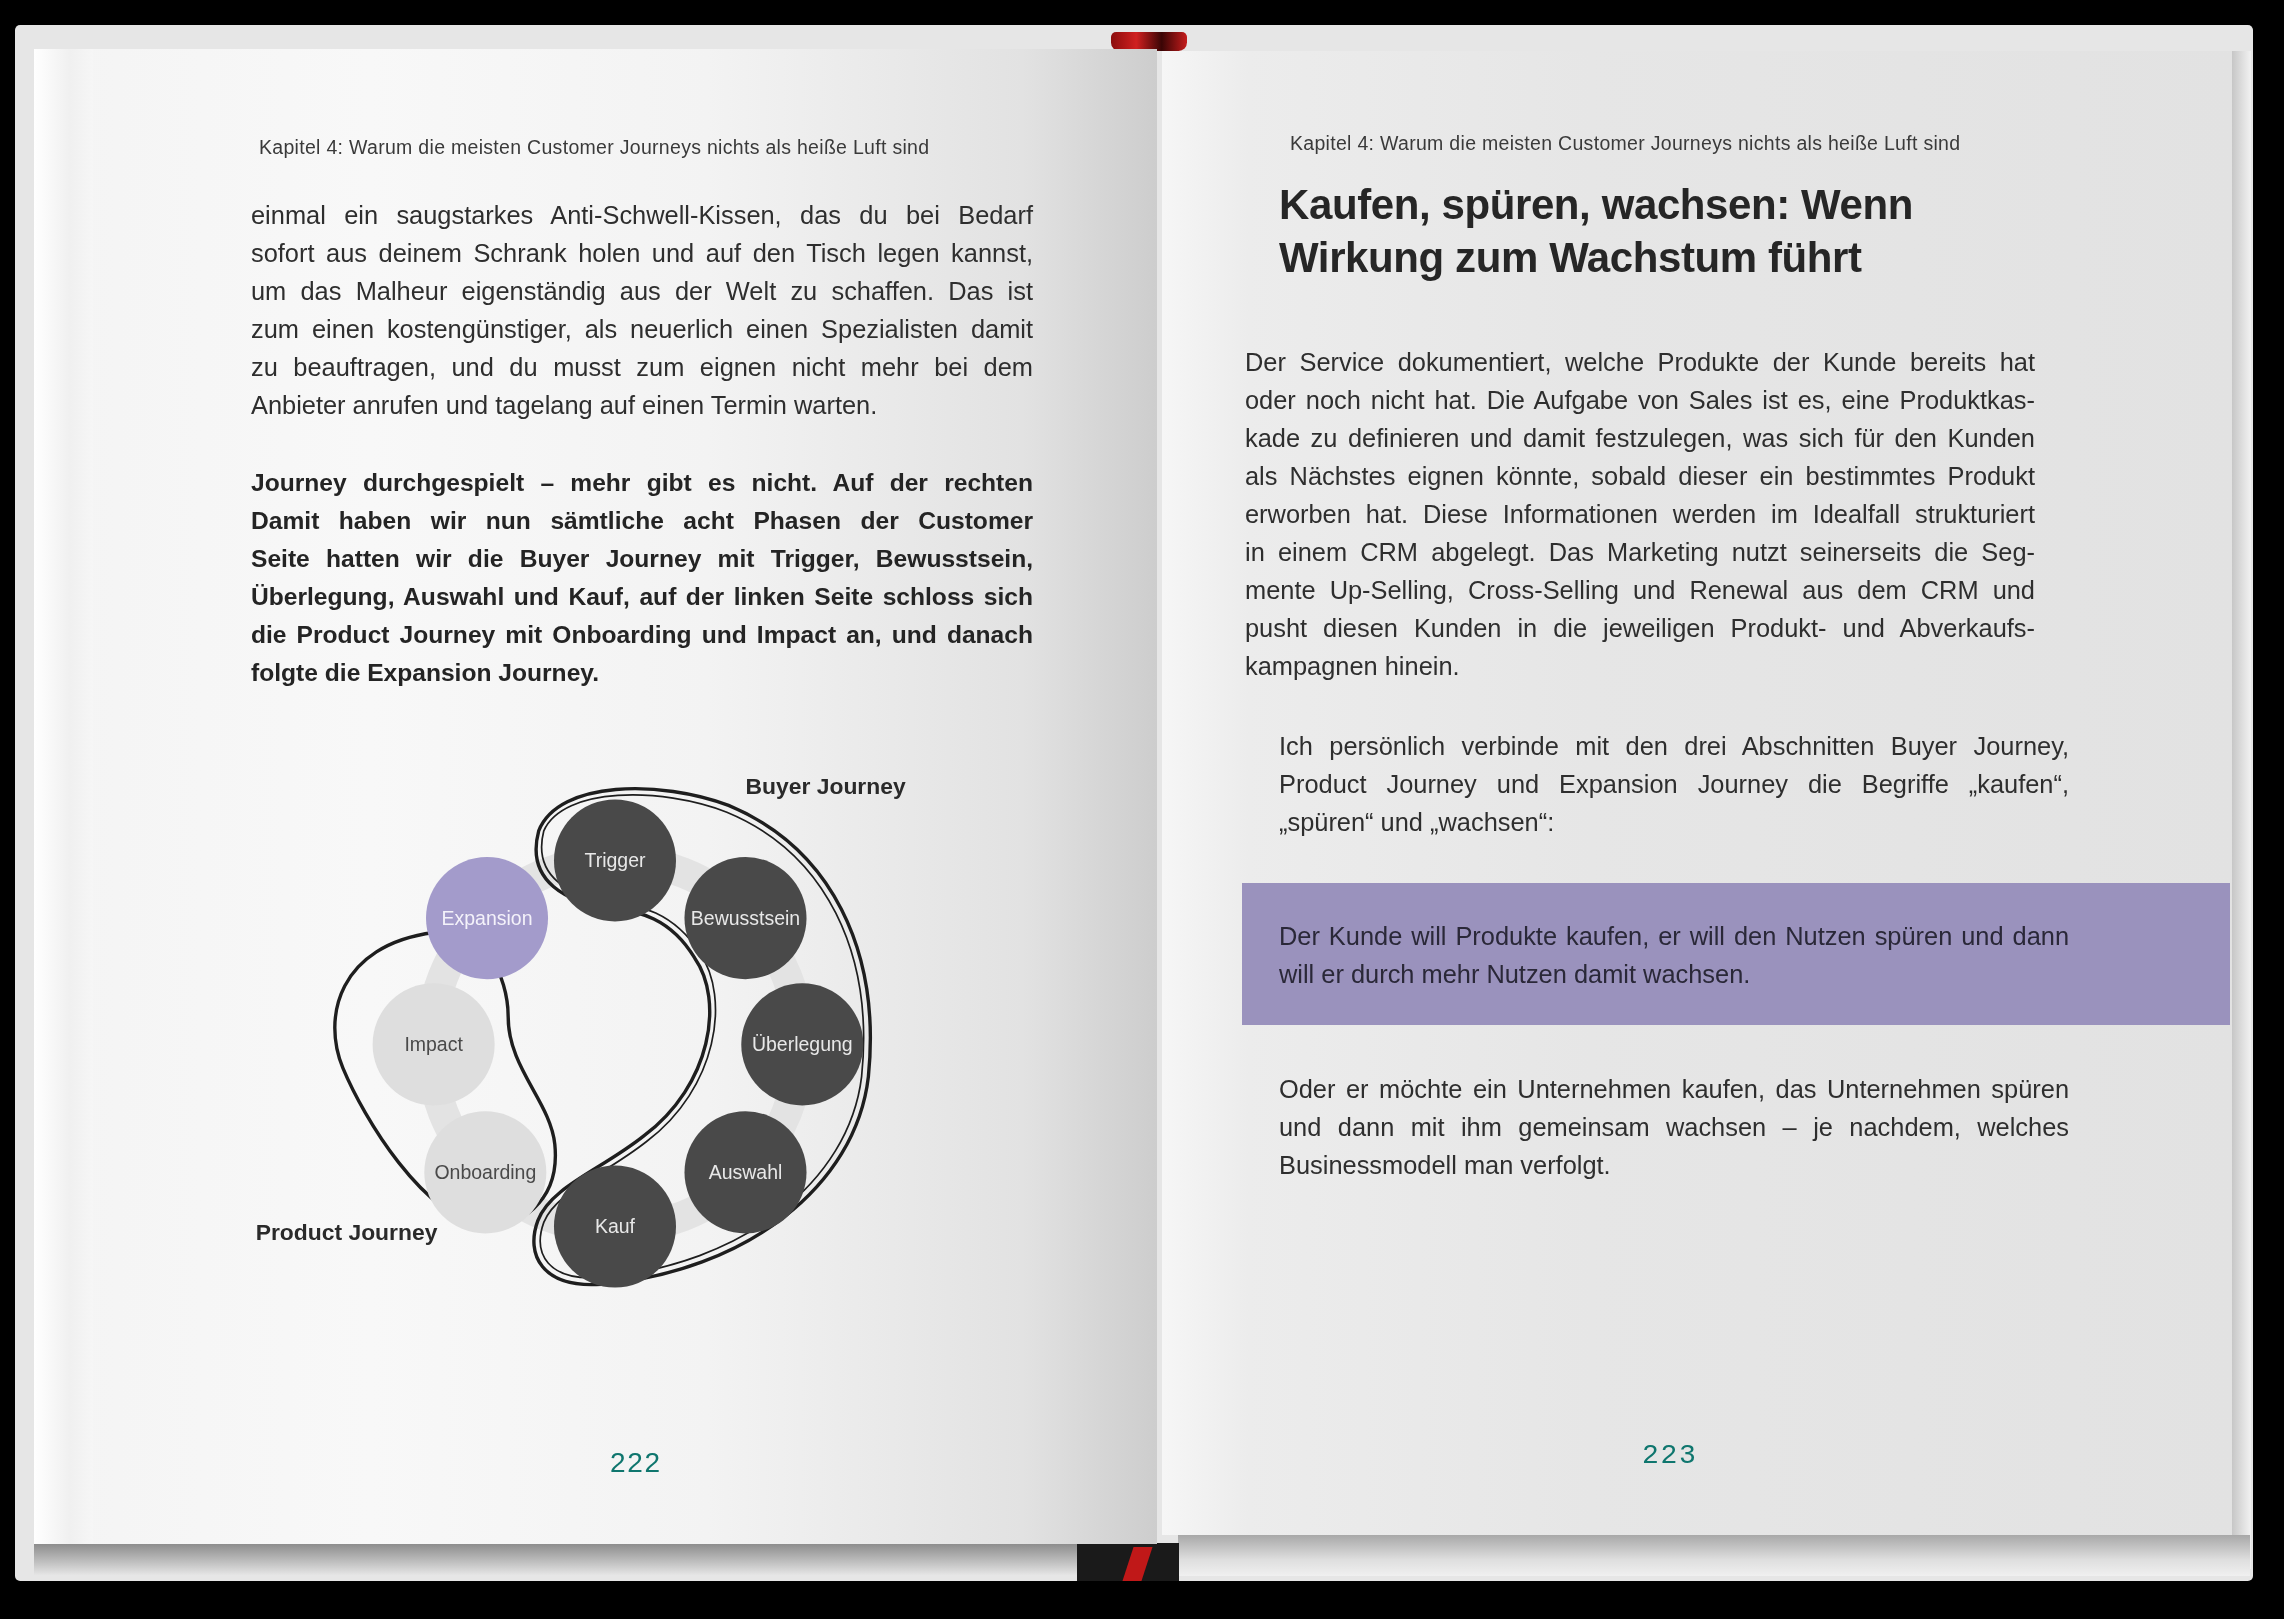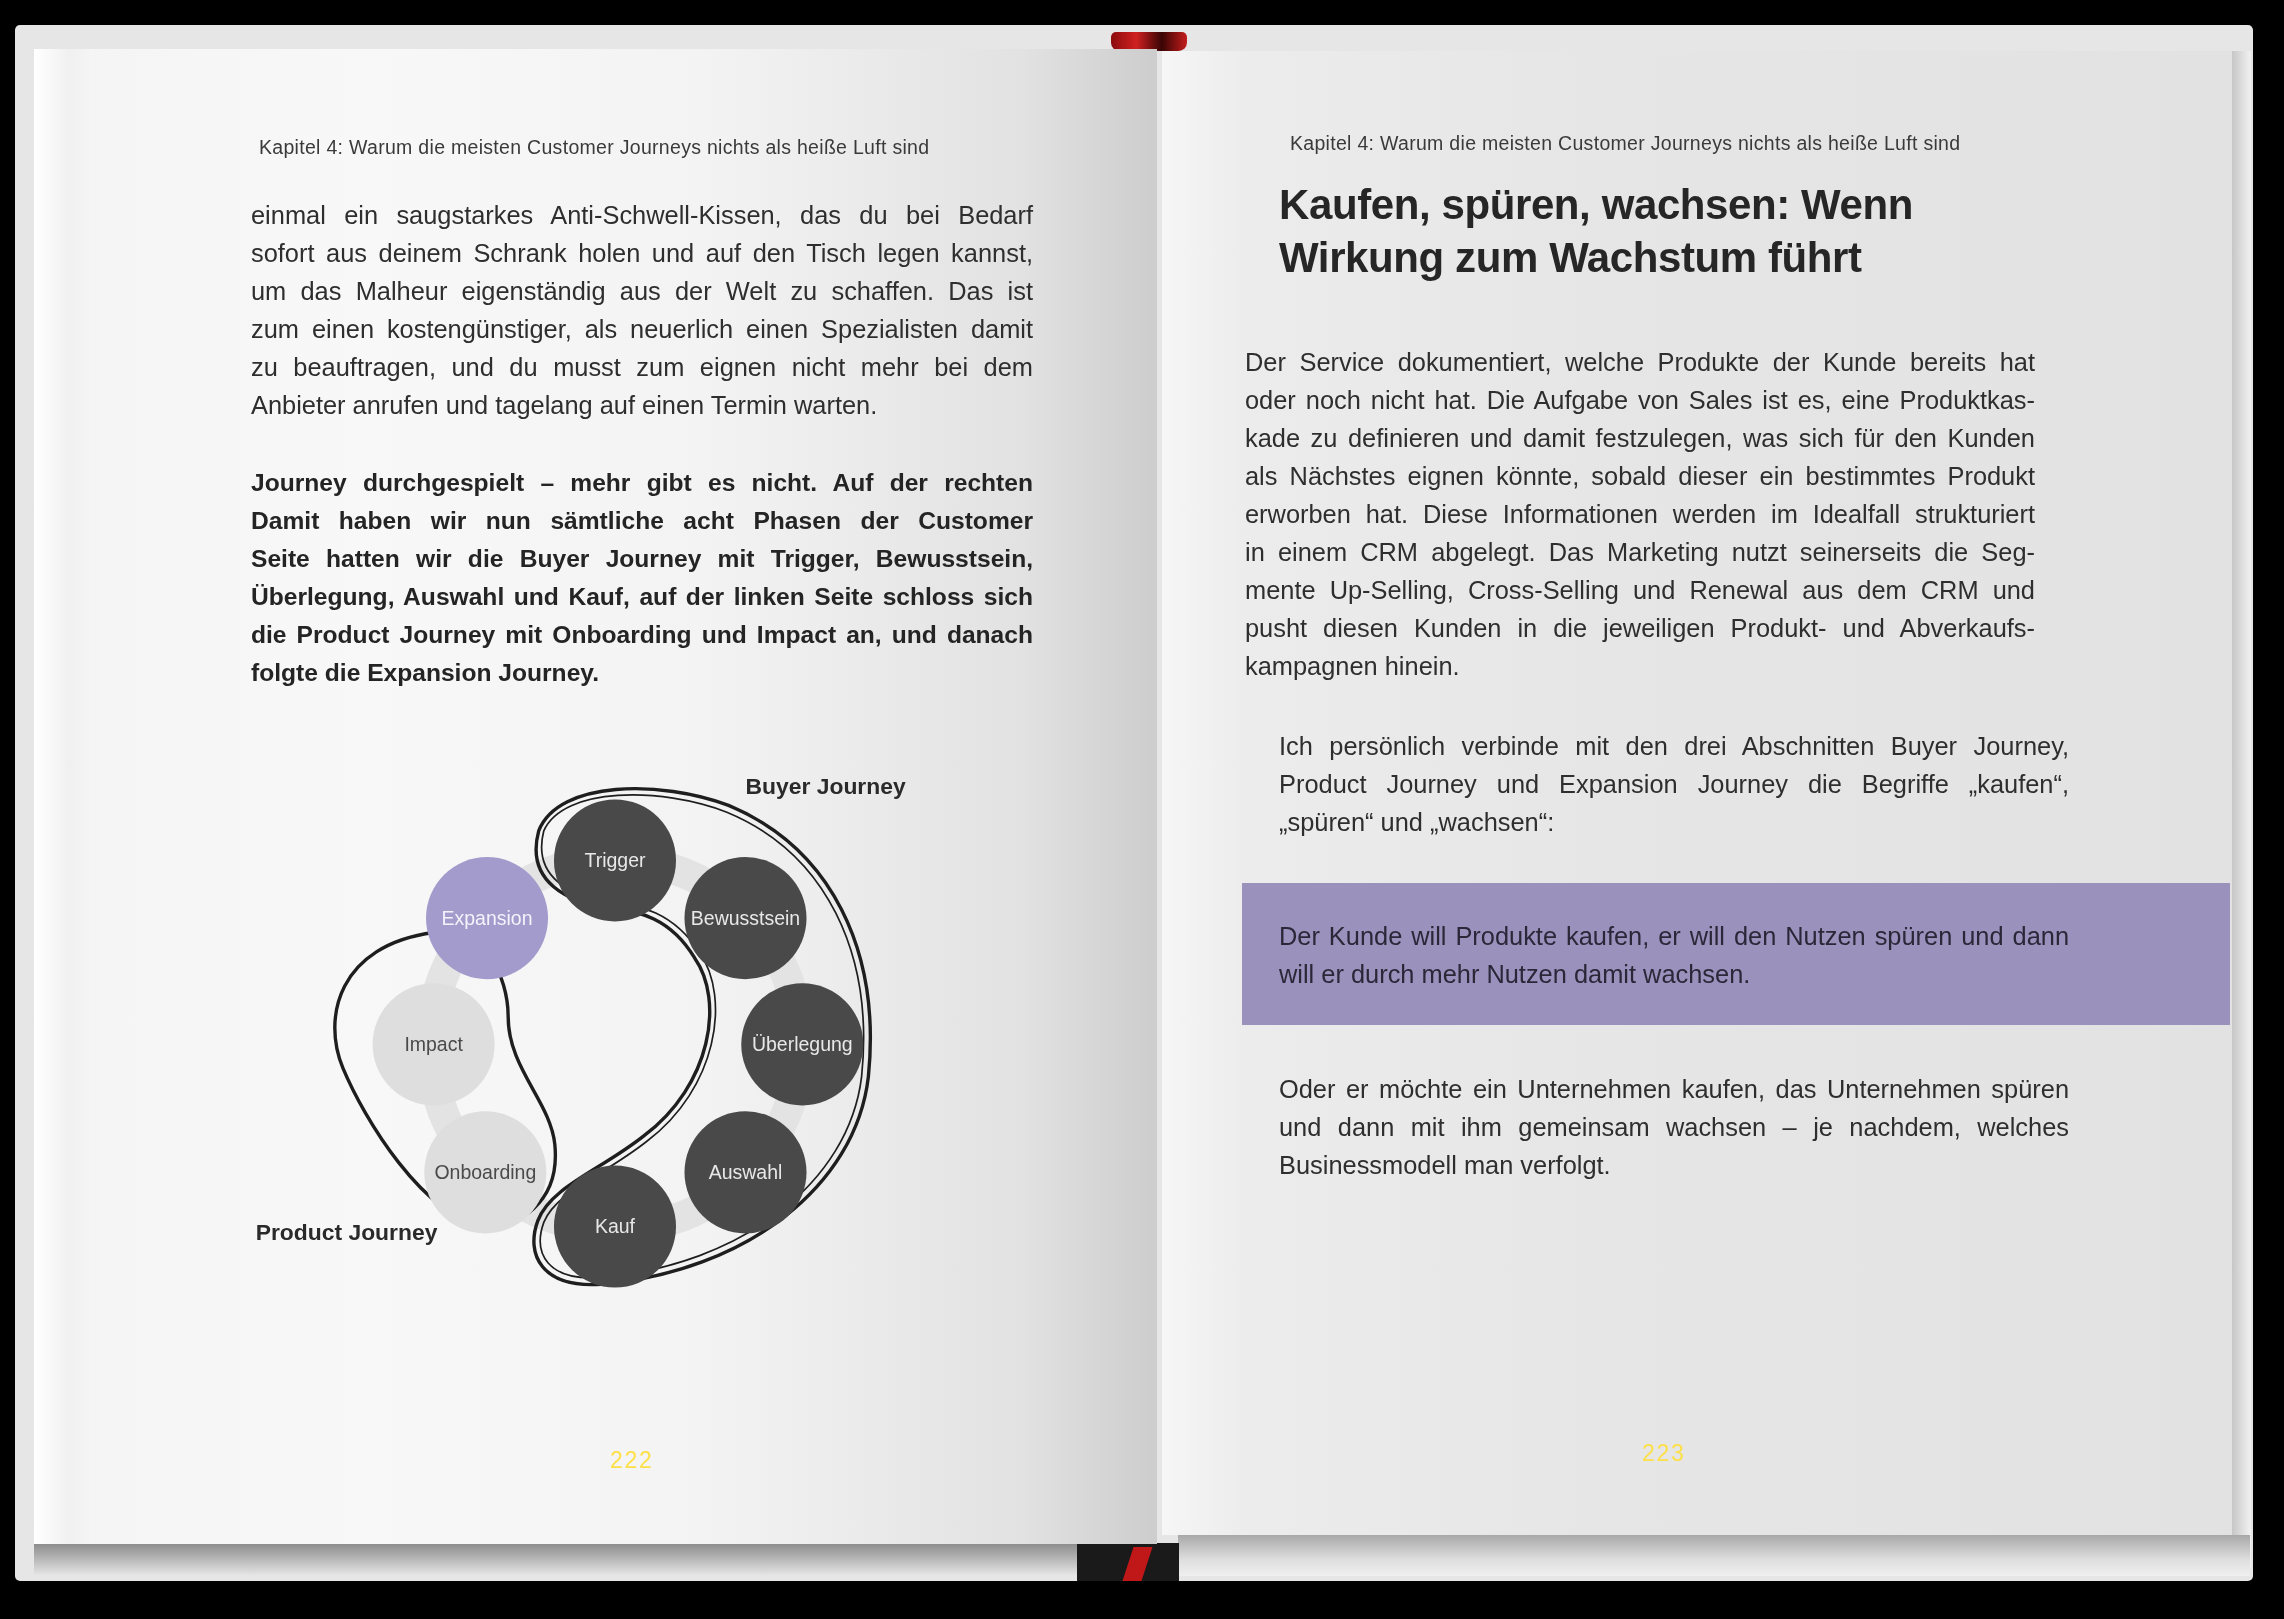--- a/index.html
+++ b/index.html
@@ -63,21 +63,21 @@
   .bold { font-weight:bold; color:#242424; }
   .title {
     position:absolute; left:1279px; top:178px; width:763px;
     font-size:42px; line-height:53px; font-weight:bold; color:#262626; letter-spacing:-0.4px;
   }
   .callout {
     position:absolute; left:1242px; top:883px; width:988px; height:142px;
     background:#9a92bd;
   }
   .page-number {
-    position:absolute; font-size:23px; color:#fde047; letter-spacing:1.7px;
+    position:absolute; font-size:28px; color:#0f766e; letter-spacing:1.7px;
   }
   .diagram { position:absolute; left:237px; top:746px; width:678px; height:551px; }
   .diagram-label { font-family:"Liberation Sans", sans-serif; font-weight:bold; font-size:27px; fill:#2a2a2a; }
   .node-label { font-family:"Liberation Sans", sans-serif; font-size:23px; }
 </style>
 </head>
 <body>
 
 <div class="cover"></div>
 <div class="cover-right-edge"></div>
@@ -192,14 +192,14 @@
   <span class="ln">Der Kunde will Produkte kaufen, er will den Nutzen spüren und dann</span>
   <span class="ln last">will er durch mehr Nutzen damit wachsen.</span>
 </div>
 
 <div class="body-text" style="left:1279px; top:1070px; width:790px;">
   <span class="ln">Oder er möchte ein Unternehmen kaufen, das Unternehmen spüren</span>
   <span class="ln">und dann mit ihm gemeinsam wachsen – je nachdem, welches</span>
   <span class="ln last">Businessmodell man verfolgt.</span>
 </div>
 
-<div class="page-number" style="left:1642px; top:1440px;">223</div>
+<div class="page-number" style="left:1642px; top:1440px;font-family:Liberation Mono, monospace;">223</div>
 
 
 </body></html>

